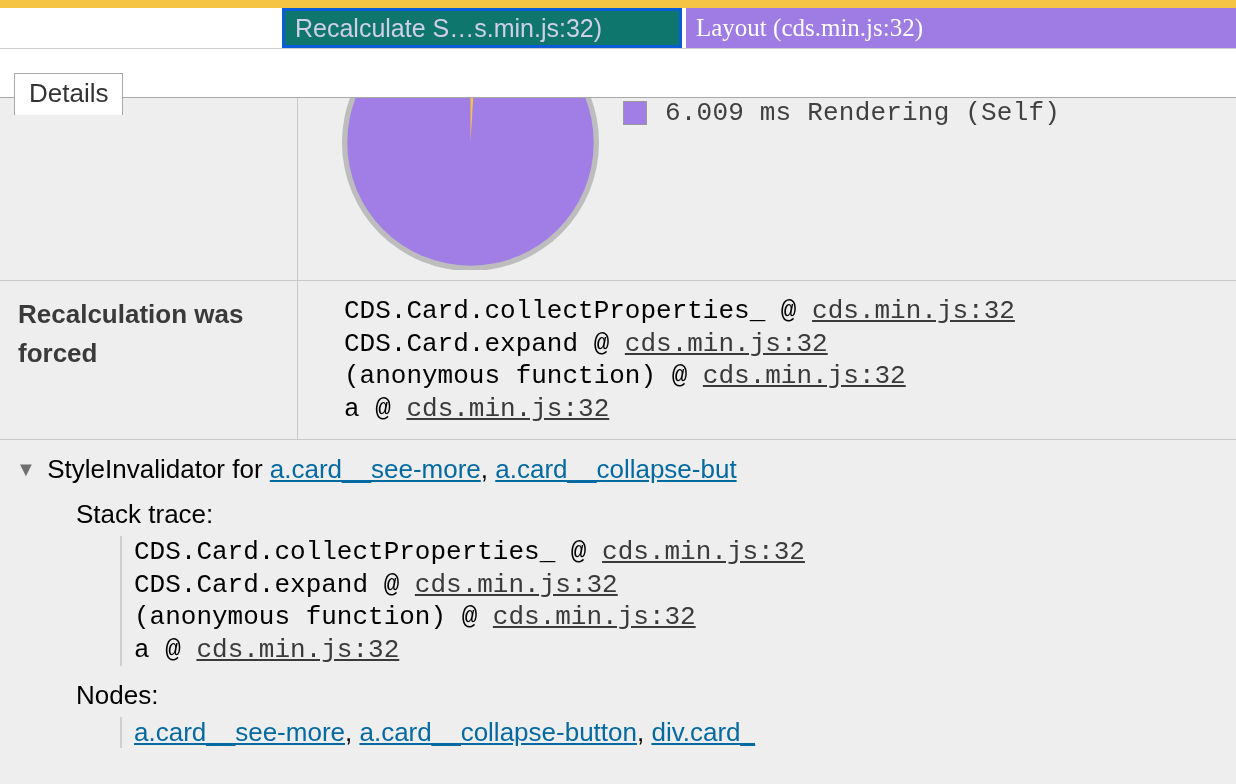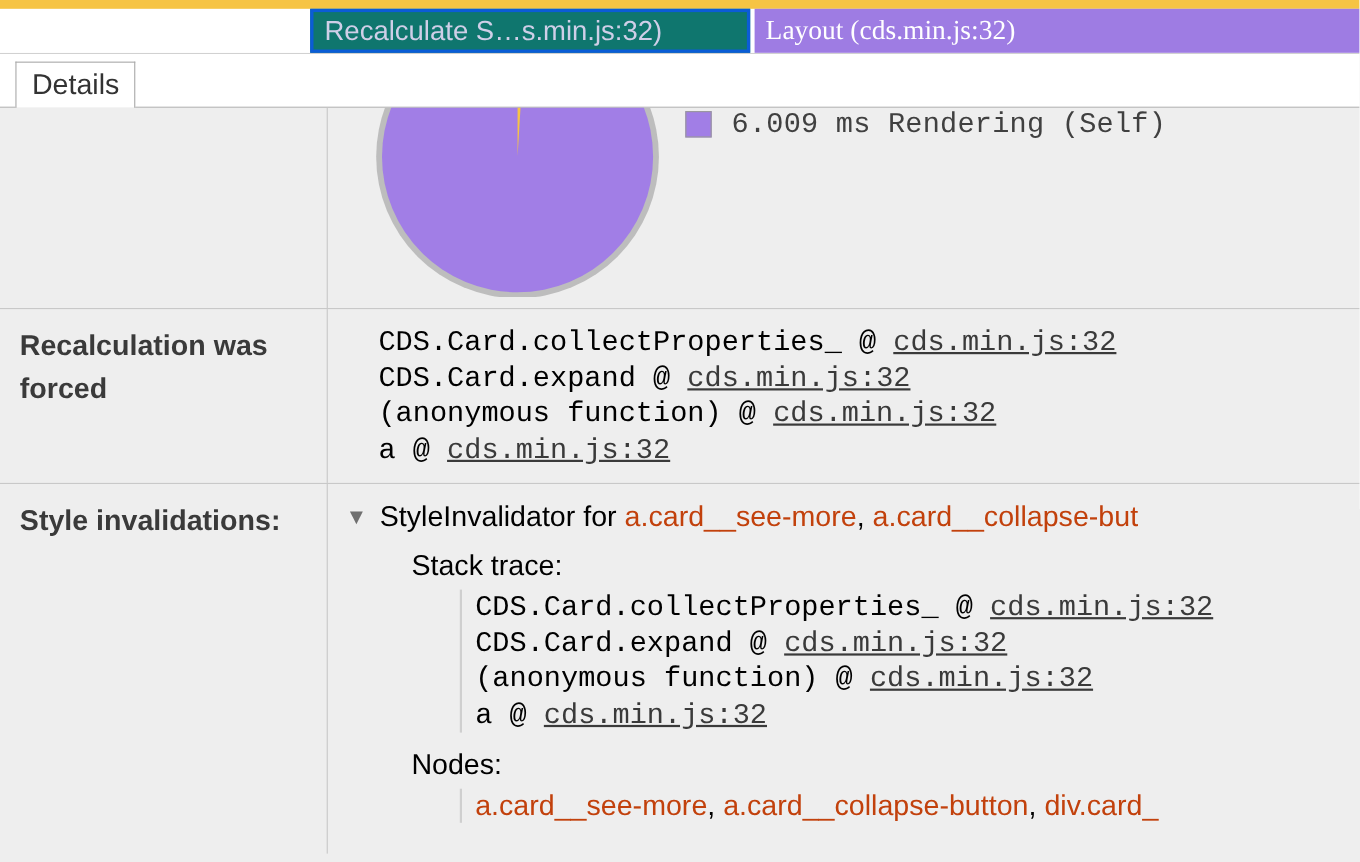--- a/index.html
+++ b/index.html
@@ -61,21 +61,21 @@
   background: #fff;
 }
 .tab {
   border: 1px solid #a9a9a9;
   border-bottom: none;
   padding: 4px 14px 6px;
   font-size: 26px;
   color: #333;
   background: #fff;
   position: relative;
-  top: 1px;
+  top: 18px;
 }
 
 
 .details-body {
   background: #eeeeee;
   height: 100%;
 }
 .row {
   display: flex;
   border-bottom: 1px solid #c8c8c8;
@@ -150,21 +150,22 @@
 .cut { color: #404040; }
 
 
 .stack-line { line-height: 1.25; white-space: nowrap; }
 .src-link {
   text-decoration: underline;
   color: #3a3a3a;
   cursor: pointer;
 }
 .elem-link {
-  color: #c2410c;
+  text-decoration: underline;
+  color: #0369a1;
   cursor: pointer;
   margin-top: 24px;
 }
 
 
 .no-border { border-bottom: none; }
 .tree-root {
   font-size: 26px;
 }
 .tree-toggle {
@@ -242,21 +243,20 @@
       <div class="stack-line">
         <span>(anonymous function) @ </span><span class="src-link">cds.min.js:32</span>
       </div>
       <div class="stack-line">
         <span>a @ </span><span class="src-link">cds.min.js:32</span>
       </div>
     </div>
   </div>
 
   <div class="row no-border">
-    <div class="row-label">Style invalidations:</div>
     <div class="row-value" style="padding-left:16px;">
       <div class="tree-root">
         <span class="tree-toggle">▼</span>
         <span>
           <span>StyleInvalidator for </span><span class="elem-link">a.card__see-more</span><span>, </span><span class="elem-link">a.card__collapse-but</span>
         </span>
         <div class="tree-children">
           <div class="sub-heading">Stack trace:</div>
           <div class="tree-sub mono">
             <div class="stack-line">

